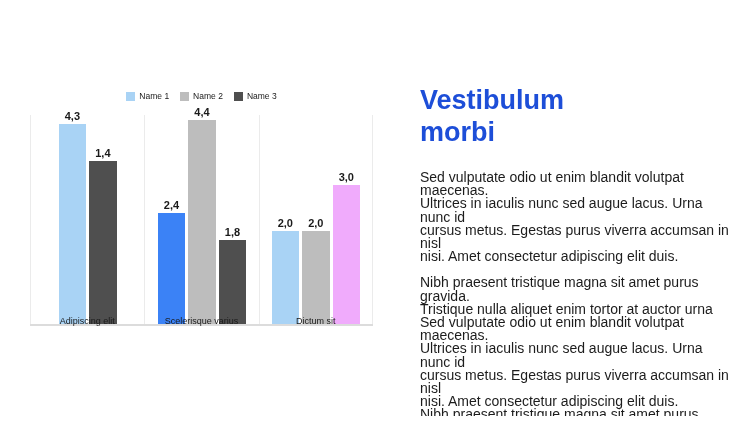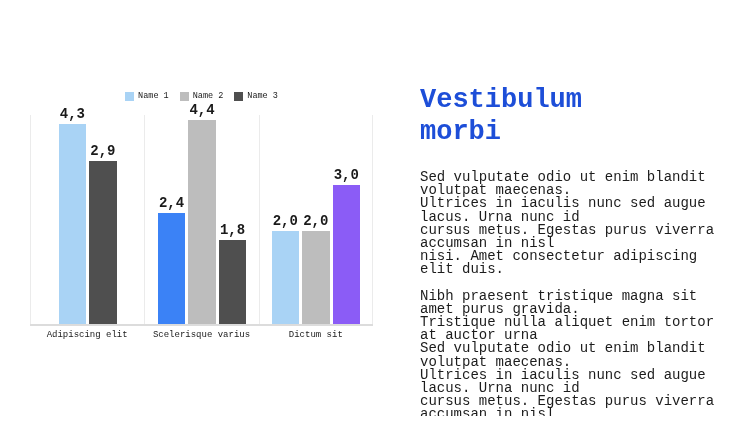--- a/index.html
+++ b/index.html
@@ -2,21 +2,21 @@
 <html><head>
 <meta charset="utf-8">
 <style>
   html, body { margin: 0; padding: 0; background: #ffffff; }
   .slide {
     position: relative;
     width: 753px;
     height: 416px;
     background: #ffffff;
     overflow: hidden;
-    font-family: Liberation Mono, monospace;
+    font-family: Liberation Sans, sans-serif;
   }
 
   
   .legend {
     position: absolute;
     left: 30px;
     top: 90px;
     width: 343px;
     height: 12px;
     display: flex;
@@ -52,29 +52,29 @@
   .bar {
     position: relative;
     width: 27.5px;
   }
   .bar-label {
     position: absolute;
     bottom: calc(100% + 2px);
     left: 0;
     width: 100%;
     text-align: center;
-    font-size: 14px;
+    font-size: 11px;
     font-weight: bold;
     color: #1a1a1a;
     white-space: nowrap;
   }
   .categories {
     position: absolute;
     left: 30px;
-    top: 330px;
+    top: 316px;
     width: 343px;
     display: flex;
   }
   .category-label {
     flex: 1 1 0;
     text-align: center;
     font-size: 9px;
     color: #1a1a1a;
   }
 
@@ -124,42 +124,42 @@
         <span class="legend-swatch" style="background: rgb(79, 79, 79);"></span>
         <span>Name 3</span>
       </span>
     </div>
   <div class="plot">
       <div class="plot-group" style="left: 0px; width: 114.333px;">
         <div class="bar" style="height: 199.7px; background: rgb(169, 211, 245);">
           <span class="bar-label">4,3</span>
         </div>
         <div class="bar" style="height: 162.6px; background: rgb(79, 79, 79);">
-          <span class="bar-label">2,9</span>
+          <span class="bar-label">1,4</span>
         </div>
       </div>
       <div class="plot-group" style="left: 114.333px; width: 114.333px;">
         <div class="bar" style="height: 111.5px; background: #3b82f6;">
           <span class="bar-label">2,4</span>
         </div>
         <div class="bar" style="height: 204.4px; background: rgb(189, 189, 189);">
           <span class="bar-label">4,4</span>
         </div>
         <div class="bar" style="height: 83.6px; background: rgb(79, 79, 79);">
           <span class="bar-label">1,8</span>
         </div>
       </div>
       <div class="plot-group last" style="left: 228.667px; width: 114.333px;">
         <div class="bar" style="height: 92.9px; background: rgb(169, 211, 245);">
           <span class="bar-label">2,0</span>
         </div>
         <div class="bar" style="height: 92.9px; background: rgb(189, 189, 189);">
           <span class="bar-label">2,0</span>
         </div>
-        <div class="bar" style="height: 139.3px; background: #8b5cf6;">
+        <div class="bar" style="height: 139.3px; background: #f0abfc;">
           <span class="bar-label">3,0</span>
         </div>
       </div>
     </div>
   <div class="categories">
       <div class="category-label">Adipiscing elit</div>
       <div class="category-label">Scelerisque varius</div>
       <div class="category-label">Dictum sit</div>
     </div>
 

